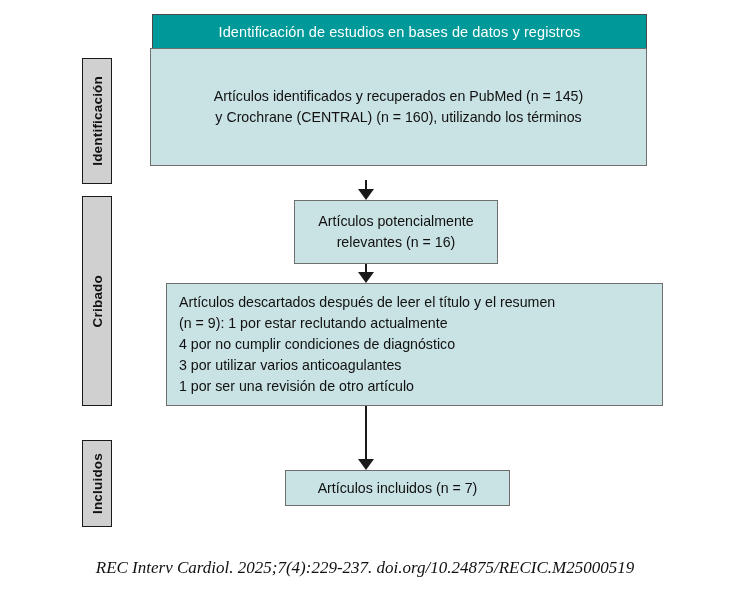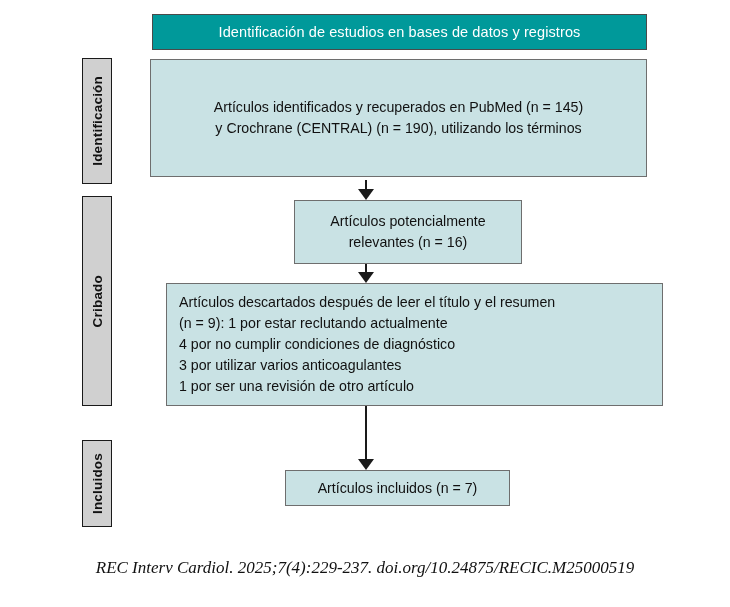--- a/index.html
+++ b/index.html
@@ -51,22 +51,22 @@
     background:#c9e2e4;
     border:1.5px solid #6e6e6e;
     box-sizing:border-box;
     color:#111;
     font-size:14.2px;
     line-height:21px;
   }
   .fbox.center{display:flex;flex-direction:column;align-items:center;justify-content:center;text-align:center;}
   .fbox.left{display:flex;flex-direction:column;justify-content:center;text-align:left;padding-left:12px;margin-left:16px;}
 
-  #box-identified{left:150px;top:59px;width:497px;height:118px;}
-  #box-relevant{left:294px;top:200px;width:228px;height:64px;}
+  #box-identified{left:150px;top:48px;width:497px;height:118px;}
+  #box-relevant{left:294px;top:200px;width:204px;height:64px;}
   #box-excluded{left:150px;top:283px;width:497px;height:123px;}
   #box-included{left:285px;top:470px;width:225px;height:36px;}
 
   .ln{display:block;white-space:pre;}
 
   
   .arrow-line{
     position:absolute;
     width:2px;
     background:#1a1a1a;
@@ -111,21 +111,21 @@
   <div class="stage" id="stage-incluidos">
     <span>Incluidos</span>
   </div>
 
   <div id="header-box">
     <span>Identificación de estudios en bases de datos y registros</span>
   </div>
 
   <div class="fbox center" id="box-identified">
     <span class="ln">Artículos identificados y recuperados en PubMed (n = 145)</span>
-    <span class="ln">y Crochrane (CENTRAL) (n = 190), utilizando los términos</span>
+    <span class="ln">y Crochrane (CENTRAL) (n = 160), utilizando los términos</span>
   </div>
 
   <div class="arrow-line" id="arrow1-line"></div>
   <div class="arrow-head" id="arrow1-head"></div>
 
   <div class="fbox center" id="box-relevant">
     <span class="ln">Artículos potencialmente</span>
     <span class="ln">relevantes (n = 16)</span>
   </div>
 

